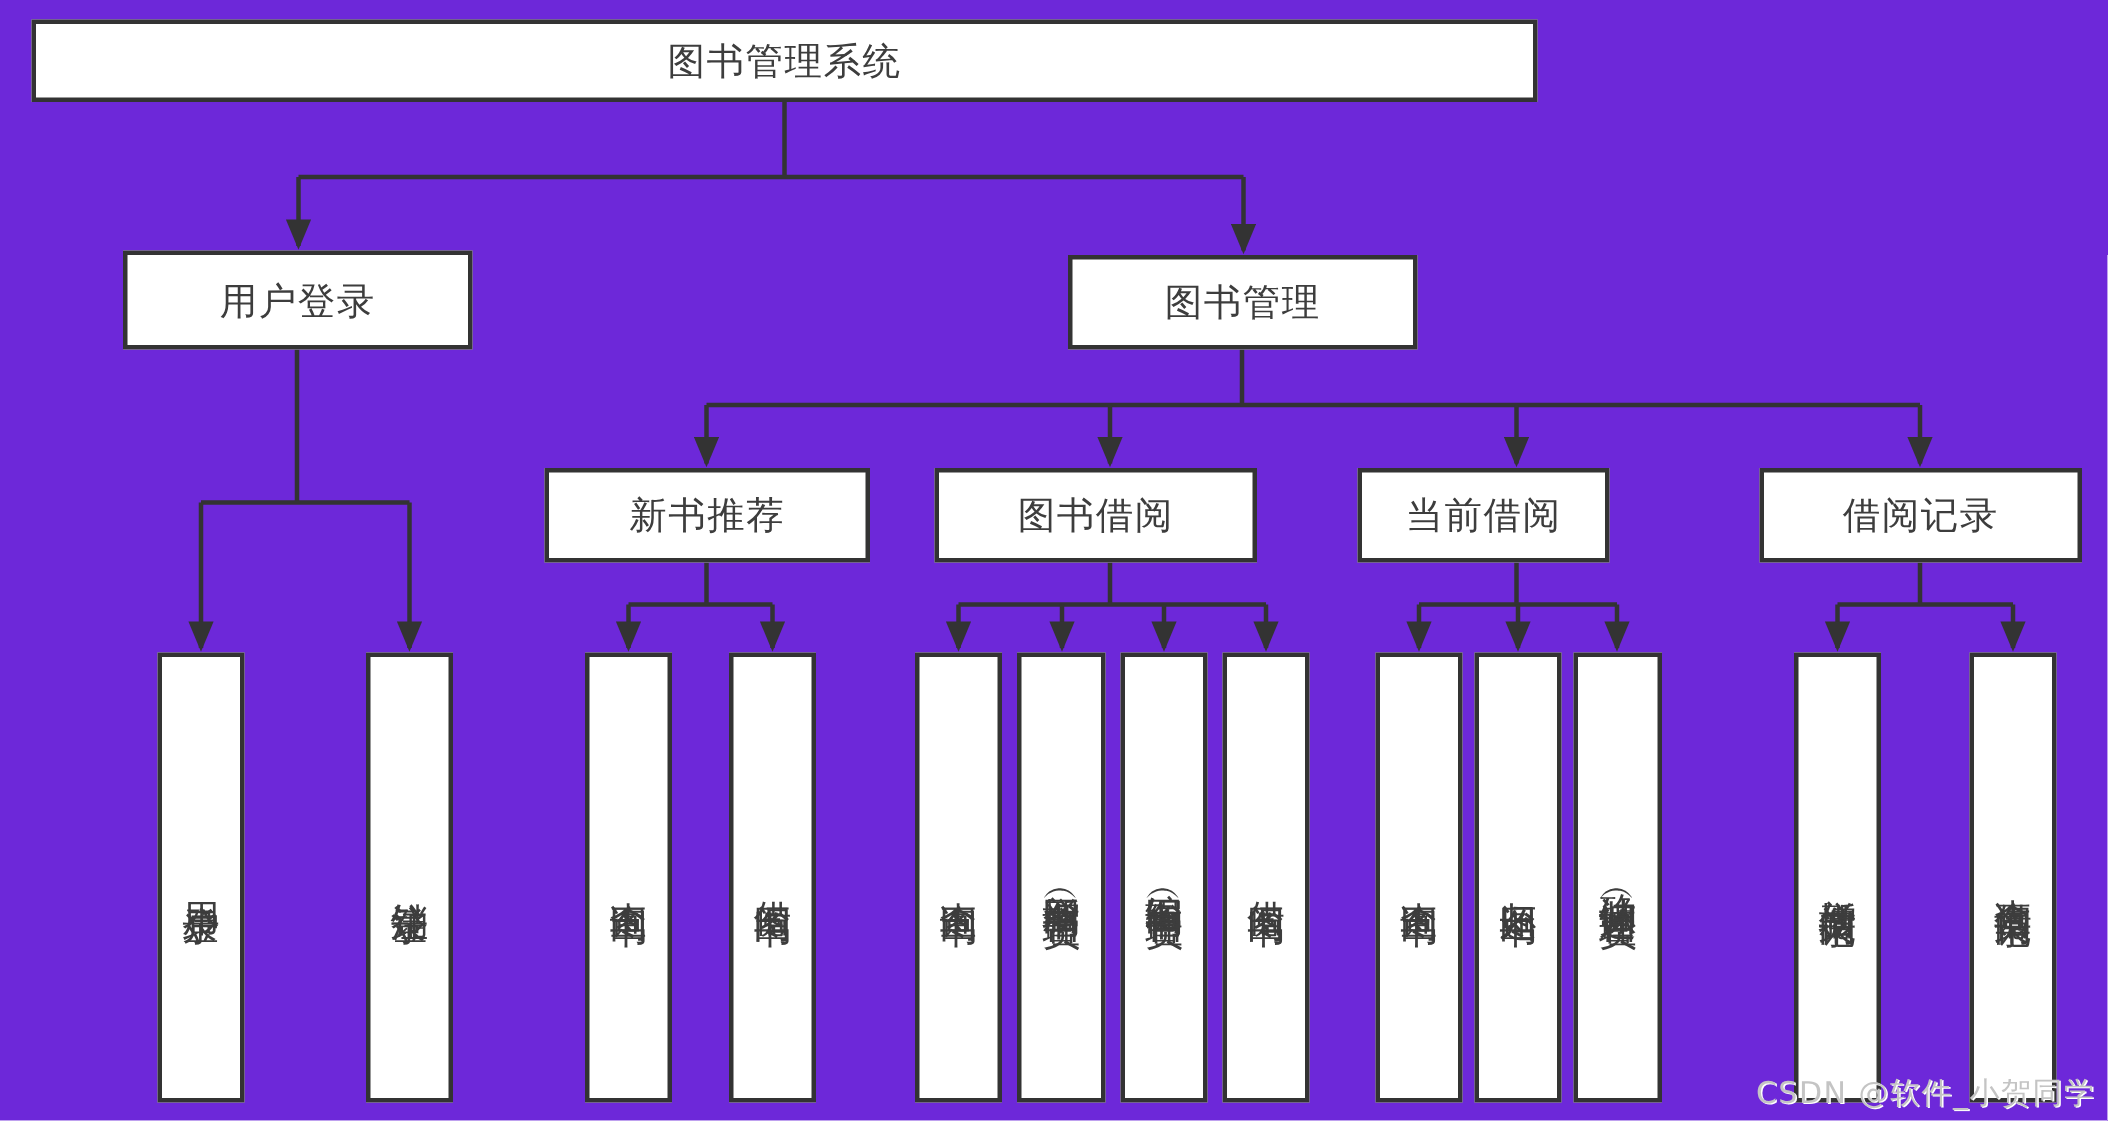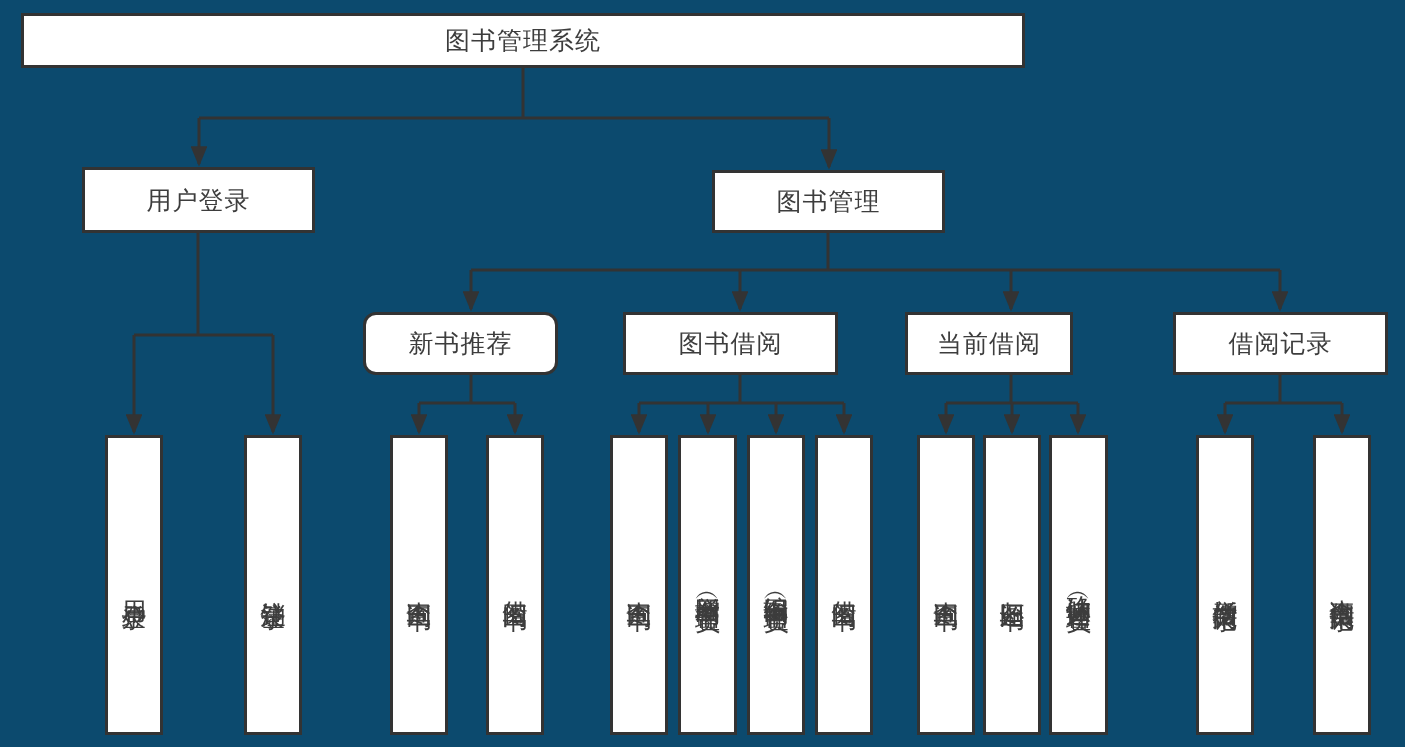--- a/index.html
+++ b/index.html
@@ -1,38 +1,38 @@
 <!DOCTYPE html>
 <html lang="zh"><head>
 <meta charset="utf-8">
 <style>
   * { margin:0; padding:0; box-sizing:border-box; }
   html,body { background:#ffffff; }
   body { font-family:"DejaVu Sans","Liberation Sans",sans-serif; }
   .canvas {
     position:relative; width:1405px; height:747px;
-    background:#0c4a6e; overflow:hidden;
+    background:#6d28d9; overflow:hidden;
   }
   svg.wires { position:absolute; left:0; top:0; width:1405px; height:747px; }
   .wire { stroke:#333333; stroke-width:3; fill:none; }
   .node {
     position:absolute; background:#ffffff; border:3px solid #333333;
     display:flex; align-items:center; justify-content:center;
     color:#3d3d3d;
   }
   .h-node { font-size:25px; letter-spacing:1px; white-space:nowrap; }
   .v-node span {
     writing-mode:vertical-rl; text-orientation:mixed;
     font-size:25px; letter-spacing:2px; line-height:1; white-space:nowrap;
   }
   
   .n-root    { left:21px;  top:13px;  width:1004px; height:55px; }
   .n-login   { left:82px;  top:167px; width:233px;  height:66px; }
   .n-mgmt    { left:712px; top:170px; width:233px;  height:63px; }
-  .n-rec     { left:363px; top:312px; width:195px;  height:63px;border-radius:13px; }
+  .n-rec     { left:363px; top:312px; width:217px;  height:63px; }
   .n-borrow  { left:623px; top:312px; width:215px;  height:63px; }
   .n-current { left:905px; top:312px; width:168px;  height:63px; }
   .n-records { left:1173px;top:312px; width:215px;  height:63px; }
   .leaf { top:435px; width:58px; height:300px; }
   .l1  { left:105px; }  .l2  { left:244px; }
   .l3  { left:390px; }  .l4  { left:486px; }
   .l5  { left:610px; }  .l6  { left:678px; width:59px; }
   .l7  { left:747px; }  .l8  { left:815px; }
   .l9  { left:917px; }  .l10 { left:983px; }
   .l11 { left:1049px; width:59px; }
@@ -150,13 +150,14 @@
     <span>确认归还（管理员）</span>
   </div>
 
   <div class="node v-node leaf l12">
     <span>新增借阅记录</span>
   </div>
   <div class="node v-node leaf l13">
     <span>查询借阅记录</span>
   </div>
 
+  <div class="watermark">CSDN @软件_小贺同学</div>
 </div>
 
 </body></html>

